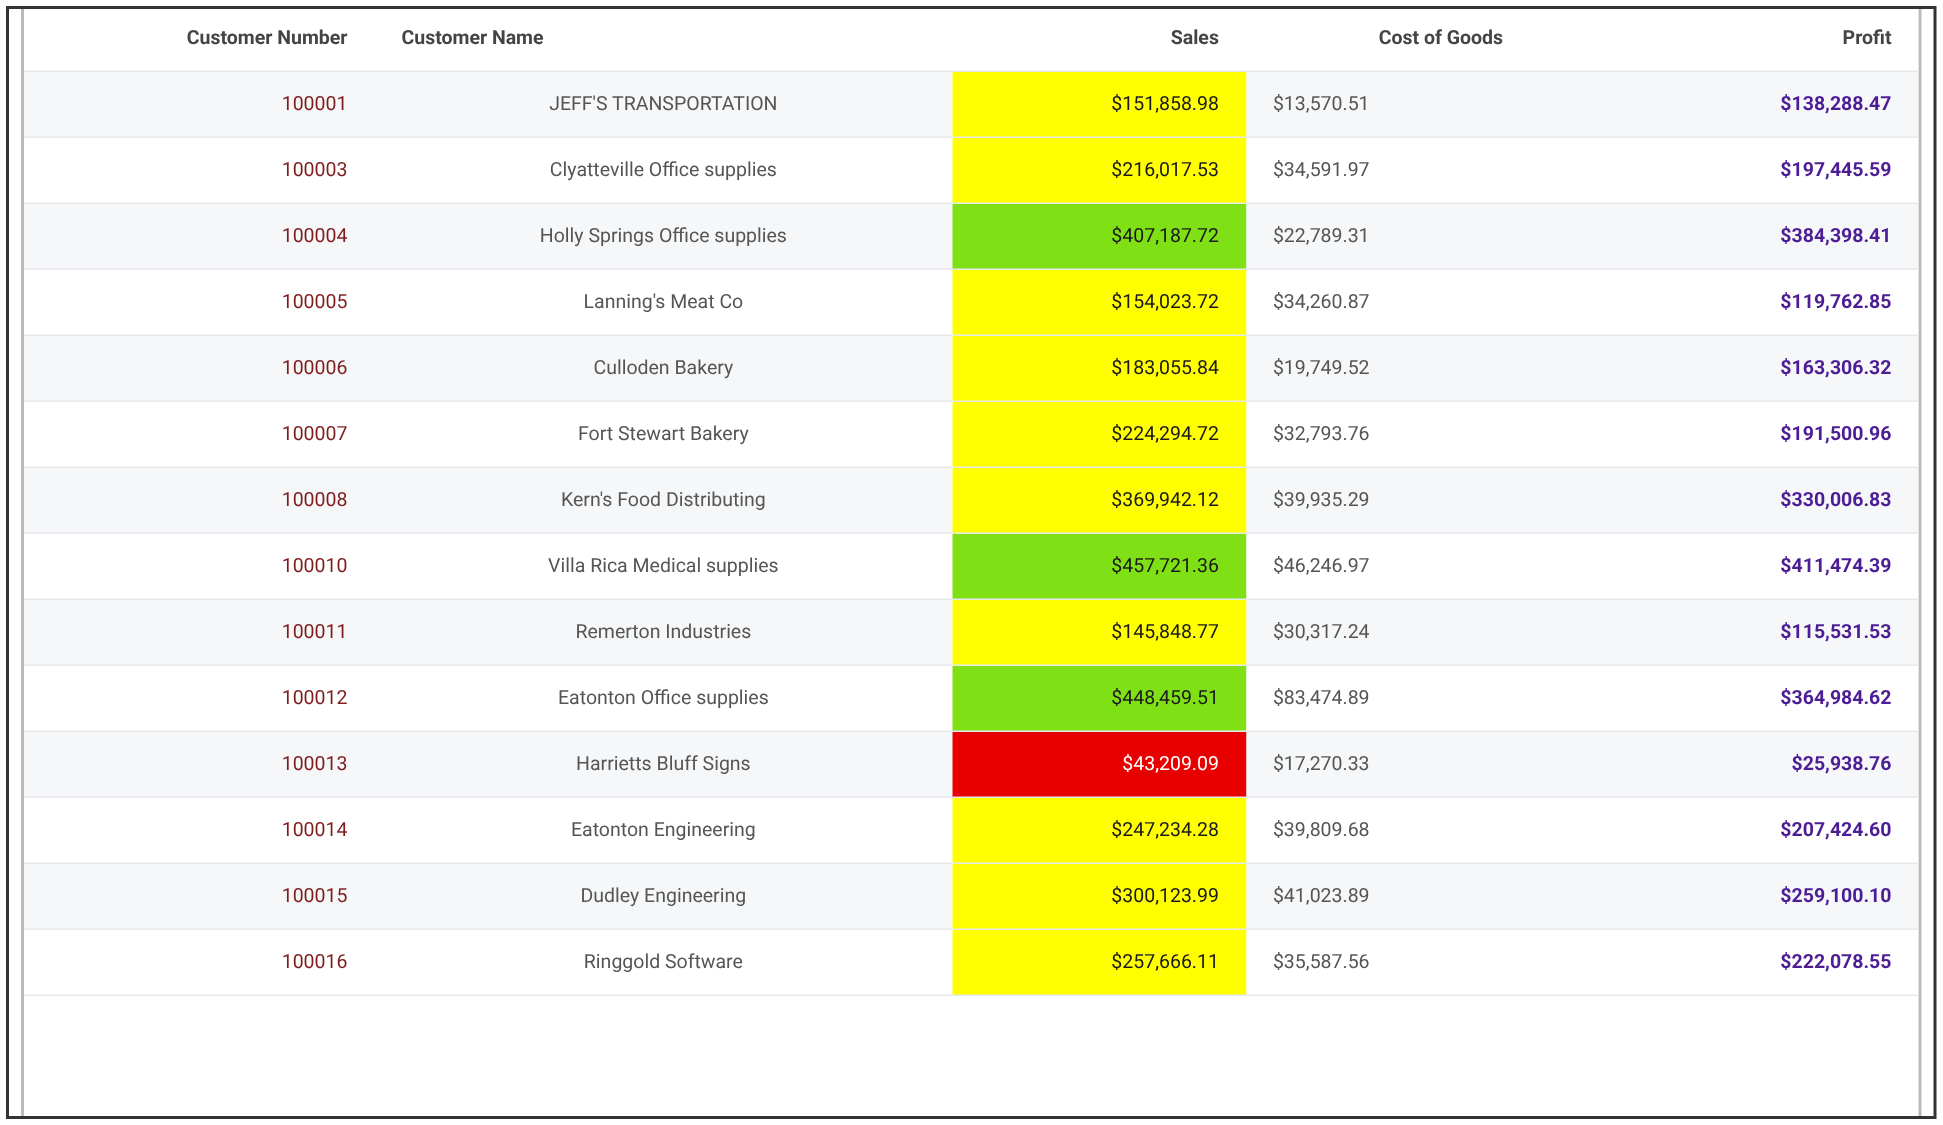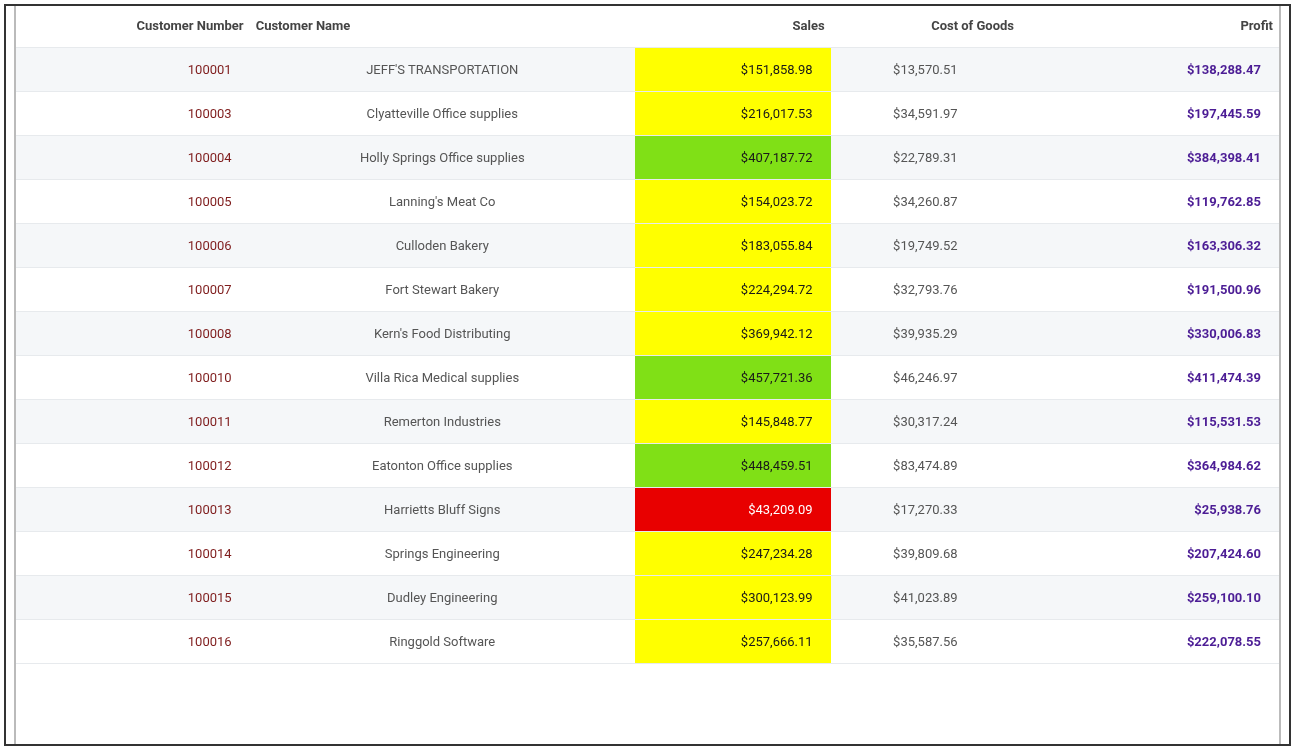--- a/index.html
+++ b/index.html
@@ -33,40 +33,40 @@
       width: 100%;
       border-collapse: collapse;
       font-size: 13px;
       color: #555;
     }
     thead th {
       text-align: left;
       font-weight: 700;
       font-size: 13px;
       color: #444;
-      padding: 12px 6px 14px;
+      padding: 12px 18px 14px;
       background: #fff;
       border-bottom: 1px solid #e7eaed;
     }
     thead th.num { text-align: right; }
     tbody td {
       padding: 14px 18px;
       border-bottom: 1px solid #e7eaed;
     }
     tbody tr:nth-child(odd) td { background: #f5f7f9; }
     tbody tr:nth-child(even) td { background: #ffffff; }
     td.col-num { text-align: right; width: 18.5%; color: #7f1d1d; }
     td.col-name { text-align: center; width: 30.5%; color: #555; }
     td.col-sales {
       text-align: right;
       width: 15.5%;
       font-weight: 400;
       color: #1a1a1a;
     }
-    td.col-cost { text-align: center; width: 15%; color: #555; }
+    td.col-cost { text-align: left; width: 15%; color: #555; }
     td.col-profit { text-align: right; width: 20.5%; color: #4c1d95; font-weight: bold; }
     .hl-yellow { background: #ffff00 !important; }
     .hl-green  { background: #80e016 !important; }
     .hl-red    { background: #e80000 !important; color: #fff !important; }
     
     .scroll-area::-webkit-scrollbar { width: 8px; }
     .scroll-area::-webkit-scrollbar-thumb { background: #c9c9c9; border-radius: 4px; }
     .scroll-area::-webkit-scrollbar-track { background: transparent; }
   </style>
 </head>
@@ -158,21 +158,21 @@
             </tr>
             <tr>
               <td class="col-num">100013</td>
               <td class="col-name">Harrietts Bluff Signs</td>
               <td class="col-sales hl-red">$43,209.09</td>
               <td class="col-cost">$17,270.33</td>
               <td class="col-profit">$25,938.76</td>
             </tr>
             <tr>
               <td class="col-num">100014</td>
-              <td class="col-name">Springs Engineering</td>
+              <td class="col-name">Eatonton Engineering</td>
               <td class="col-sales hl-yellow">$247,234.28</td>
               <td class="col-cost">$39,809.68</td>
               <td class="col-profit">$207,424.60</td>
             </tr>
             <tr>
               <td class="col-num">100015</td>
               <td class="col-name">Dudley Engineering</td>
               <td class="col-sales hl-yellow">$300,123.99</td>
               <td class="col-cost">$41,023.89</td>
               <td class="col-profit">$259,100.10</td>

